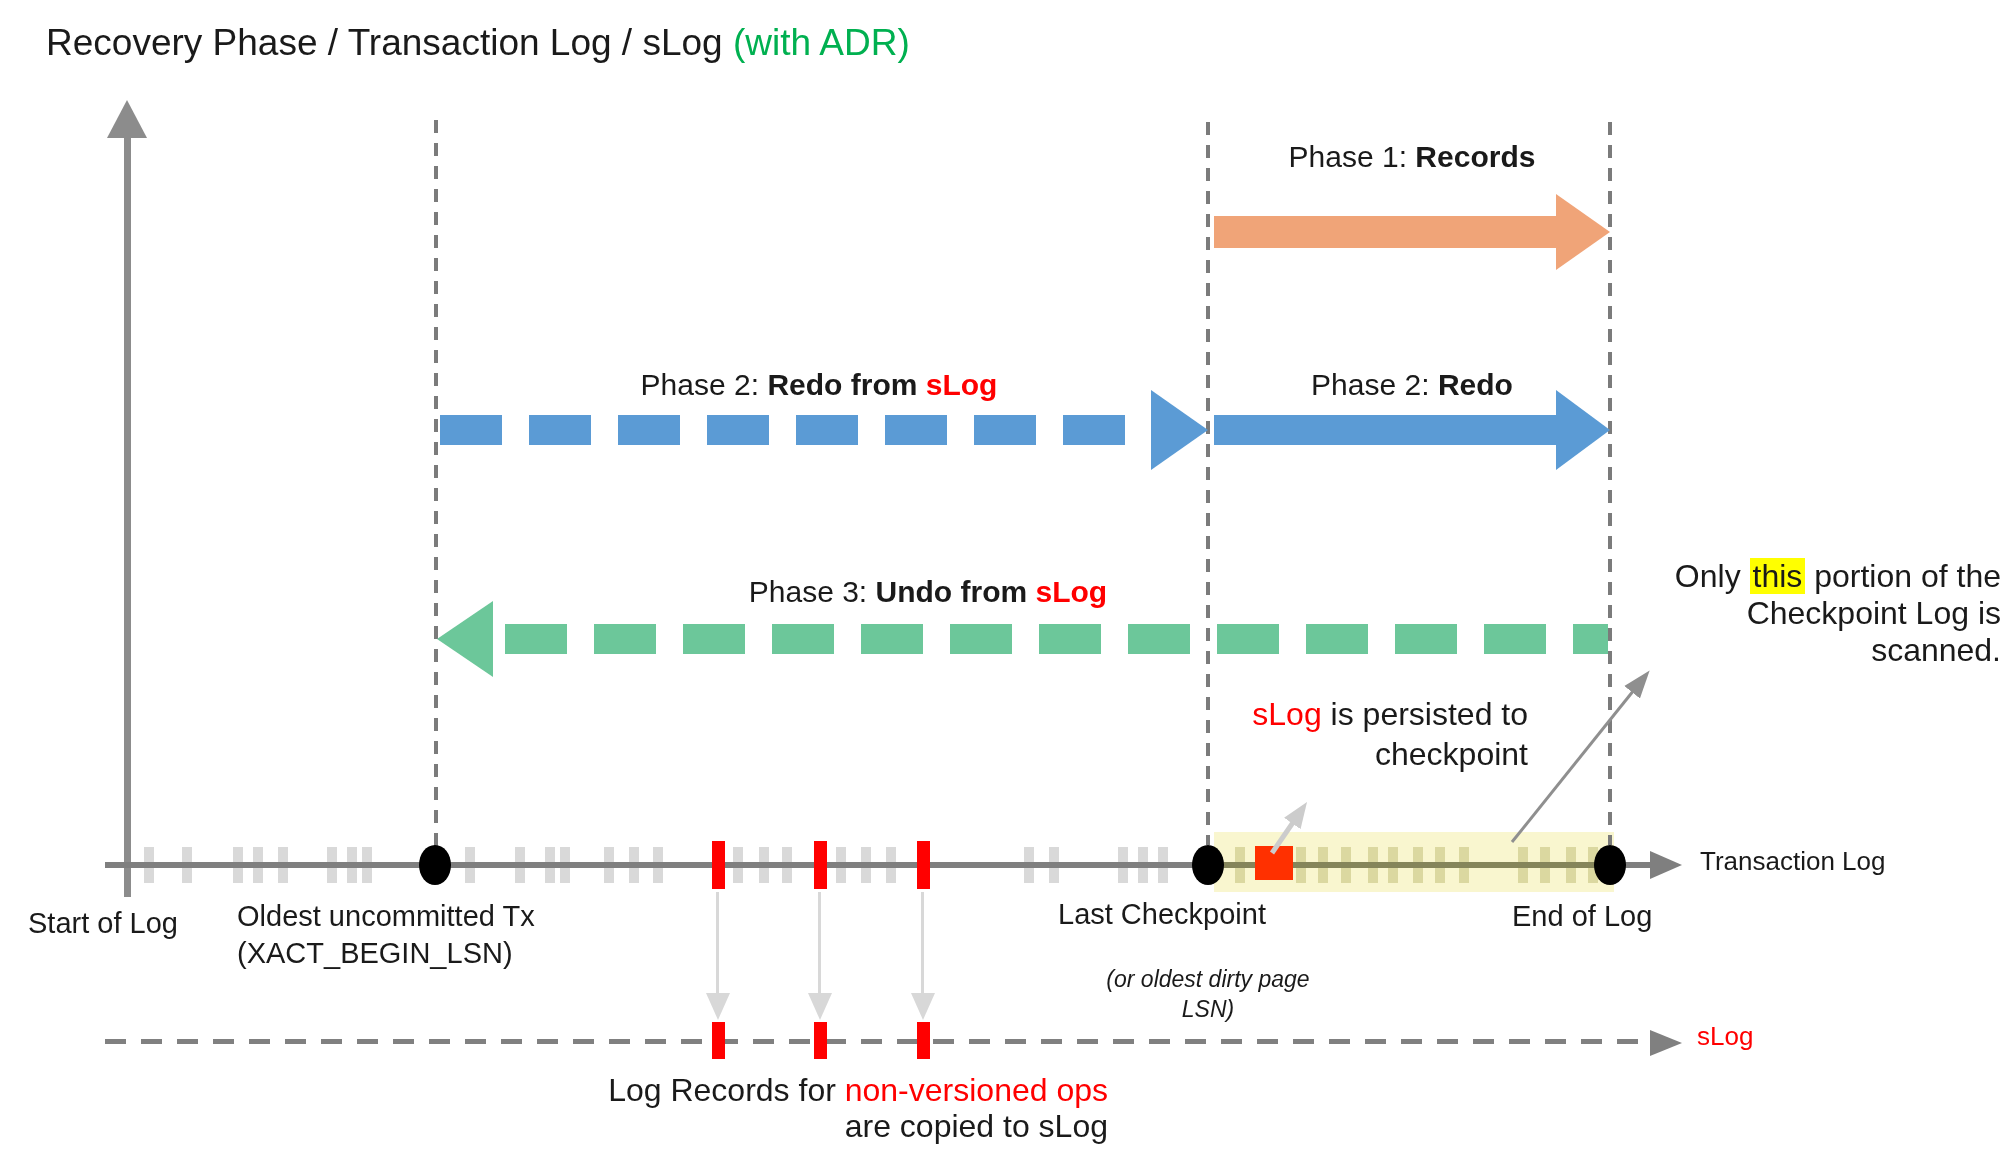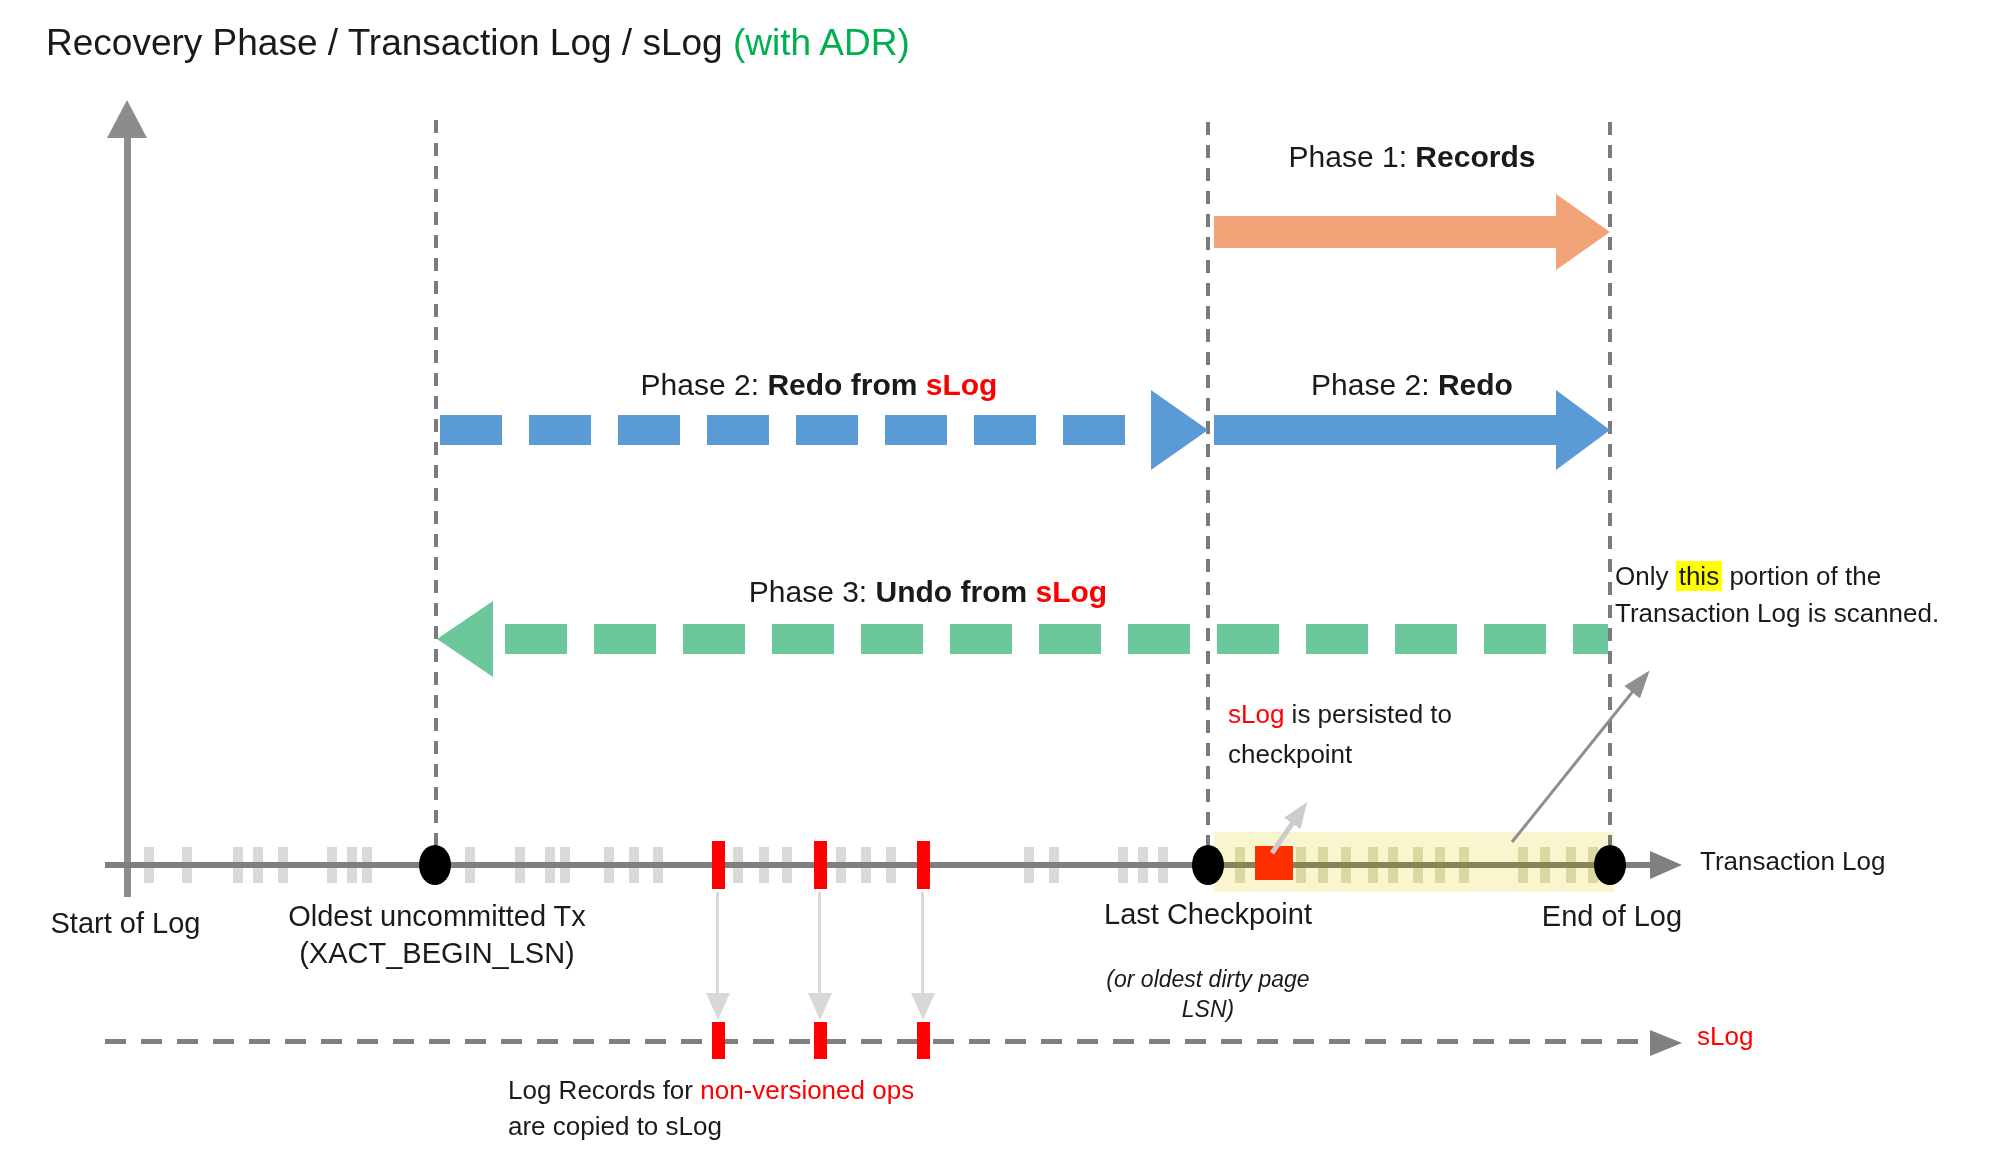--- a/index.html
+++ b/index.html
@@ -43,22 +43,22 @@
   .a2-body{left:1214px;top:415px;width:342px;height:30px;background:var(--redo-arrow,#5b9bd5)}
   .a2-head{left:1556px;top:390px;width:0;height:0;border-top:40px solid transparent;
     border-bottom:40px solid transparent;border-left:54px solid var(--redo-arrow,#5b9bd5)}
   .a3-head{left:437px;top:601px;width:0;height:0;border-top:38px solid transparent;
     border-bottom:38px solid transparent;border-right:56px solid var(--undo-arrow,#6cc79a)}
   .a3-body{left:505px;top:624px;width:1103px;height:30px;
     background:repeating-linear-gradient(90deg,var(--undo-arrow,#6cc79a) 0 62px,transparent 62px 89px)}
 
   
   .plabel{font-size:30px;text-align:center;white-space:nowrap}
-  .note{font-size:26px;text-align:left;line-height:37px}
-  .axlabel{font-size:29px;text-align:center;line-height:37px}
+  .note{font-size:32px;text-align:right;line-height:37px}
+  .axlabel{font-size:29px;line-height:37px}
   .sub-italic{font-size:23px;font-style:italic;text-align:center;line-height:30px}
   .biglabel{font-size:26px;white-space:nowrap}
 
   
   .tick{position:absolute;top:847px;width:10px;height:36px}
   .tick.gray{background:#d9d9d9}
   .tick.band{background:#dbd8a0}
   .tick.red{top:841px;width:13px;height:48px;background:var(--accent-red,#ff0000)}
   .tick.redslog{top:1022px;width:13px;height:37px;background:var(--accent-red,#ff0000)}
   .drop-line{position:absolute;top:892px;width:3px;height:103px;background:#d8d8d8}
@@ -177,21 +177,21 @@
     </div>
   <div class="abs axlabel" style="left:1058px;width:300px;top:896px">Last Checkpoint</div>
   <div class="abs sub-italic" style="left:1078px;width:260px;top:964px">
       <div>(or oldest dirty page</div>
       <div>LSN)</div>
     </div>
   <div class="abs axlabel" style="left:1512px;width:200px;top:898px">End of Log</div>
 
   <div class="abs note" style="left:1615px;width:386px;top:558px">
     <div><span>Only </span><span class="hl">this</span><span> portion of the</span></div>
-    <div>Transaction Log is scanned.</div>
+    <div>Checkpoint Log is scanned.</div>
   </div>
   <div class="abs note" style="left:1228px;width:300px;top:694px;line-height:40px">
     <div><span class="accent">sLog</span><span> is persisted to</span></div>
     <div>checkpoint</div>
   </div>
   <div class="abs note" style="left:508px;width:600px;top:1072px;line-height:36px">
     <div><span>Log Records for </span><span class="accent">non-versioned ops</span></div>
     <div>are copied to sLog</div>
   </div>
 

